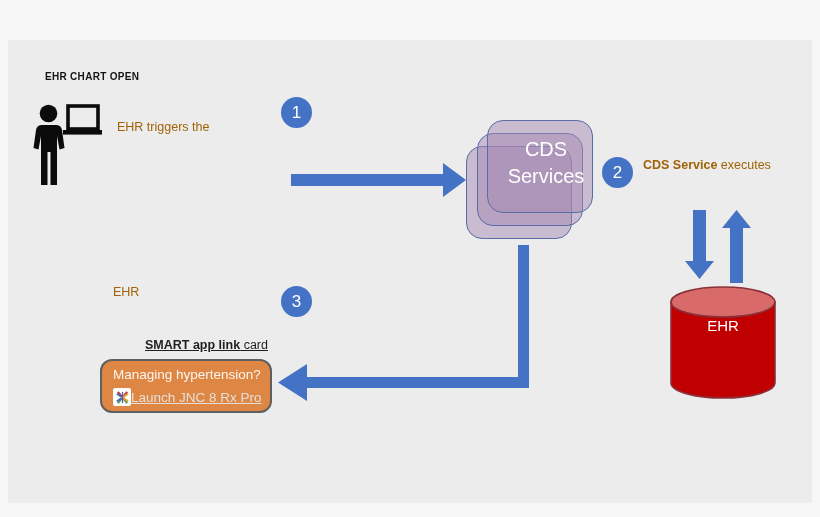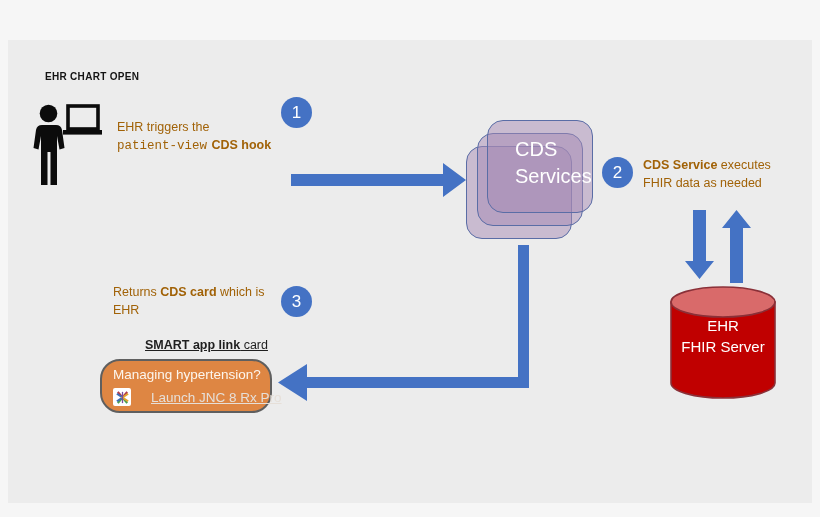--- a/index.html
+++ b/index.html
@@ -30,39 +30,39 @@
     font-size:17px;
   }
   .arrow-svg { display:block; }
   .cds-card {
     width:106px; height:93px; border-radius:16px;
     background:rgba(166,137,179,0.50);
     border:1.5px solid #5A6DA6;
   }
   .cds-label {
     left:487px; top:136px; width:118px;
-    text-align:left; color:#ffffff;
-    font-size:20px; line-height:27px;margin-left:28px;
+    text-align:center; color:#ffffff;
+    font-size:20px; line-height:27px;
   }
   .cyl-label {
     left:668px; top:315px; width:110px;
     text-align:center; color:#ffffff;
     font-size:15px; line-height:21px;
   }
   .caption { left:145px; top:338px; font-size:12.5px; white-space:nowrap;text-decoration:underline; }
   .smart-card {
     left:100px; top:359px; width:172px; height:54px;
     background:#DE8643;
     border:2px solid #5f5f5f;
-    border-radius:20px;
+    border-radius:12px;
     padding:6px 10px 5px 11px;
     display:flex; flex-direction:column; justify-content:space-between;
   }
   .smart-q { color:#fcf6ee; font-size:13.5px; white-space:nowrap; }
-  .smart-row { display:flex; align-items:center; gap:20px; }
+  .smart-row { display:flex; align-items:center; gap:0; }
   .app-icon {
     width:18px; height:18px; background:#ffffff; border-radius:2px;
     display:flex; align-items:center; justify-content:center; flex:0 0 18px;
   }
   .smart-link {
     color:#e6dfd8; font-size:13.5px; text-decoration:underline; white-space:nowrap;
     cursor:pointer;
   }
 </style>
 </head>
@@ -78,21 +78,20 @@
   <rect x="11" y="52" width="6.5" height="33" fill="#0b0b0b"></rect>
   <rect x="20.5" y="52" width="6.5" height="33" fill="#0b0b0b"></rect>
   <g>
     <rect x="38" y="6" width="30" height="23" fill="none" stroke="#0b0b0b" stroke-width="3.6"></rect>
     <rect x="33" y="30" width="39" height="4.6" fill="#0b0b0b"></rect>
   </g>
 </svg>
 
 <div class="abs txt" style="left:117px; top:119px;">
   <div><span>EHR triggers the</span></div>
-  <div><span class="mono">patient-view</span><b style="margin-left:.35em">CDS hook</b></div>
 </div>
 
 <div class="abs step-circle" style="left:281px; top:97px;">
   <span>1</span>
 </div>
 
 <svg class="abs arrow-svg" style="left:291px; top:162px;" width="176" height="36" viewBox="0 0 176 36">
   <polygon points="0,12 152,12 152,1 175,18 152,35 152,24 0,24" fill="#4472C4"></polygon>
 </svg>
 
@@ -103,46 +102,43 @@
   <div>CDS</div>
   <div>Services</div>
 </div>
 
 <div class="abs step-circle" style="left:602px; top:157px;">
   <span>2</span>
 </div>
 
 <div class="abs txt" style="left:643px; top:157px;">
   <div><b>CDS Service</b><span> executes</span></div>
-  <div><span>FHIR data as needed</span></div>
 </div>
 
 <svg class="abs arrow-svg" style="left:685px; top:210px;" width="30" height="70" viewBox="0 0 30 70">
   <polygon points="8,0 21,0 21,51 29,51 14.5,69 0,51 8,51" fill="#4472C4"></polygon>
 </svg>
 
 <svg class="abs arrow-svg" style="left:722px; top:210px;" width="30" height="73" viewBox="0 0 30 73">
   <polygon points="14.5,0 29,18 21,18 21,73 8,73 8,18 0,18" fill="#4472C4"></polygon>
 </svg>
 
 <svg class="abs" style="left:668px; top:285px;" width="110" height="116" viewBox="0 0 110 116">
   <path d="M3,17 L3,98 a52,15 0 0 0 104,0 L107,17 Z" fill="#C00000" stroke="#8a3038" stroke-width="1.6"></path>
   <ellipse cx="55" cy="17" rx="52" ry="15" fill="#D96A6A" stroke="#8a3038" stroke-width="1.6"></ellipse>
 </svg>
 <div class="abs cyl-label">
   <div>EHR</div>
-  <div>FHIR Server</div>
 </div>
 
 <svg class="abs arrow-svg" style="left:276px; top:245px;" width="256" height="160" viewBox="0 0 256 160">
   <polygon points="242,0 253,0 253,143 31,143 31,156 2,137.5 31,119 31,132 242,132" fill="#4472C4"></polygon>
 </svg>
 
 <div class="abs txt" style="left:113px; top:284px;">
-  <div><span>Returns </span><b>CDS card</b><span> which is</span></div>
   <div><span>EHR</span></div>
 </div>
 
 <div class="abs step-circle" style="left:281px; top:286px;">
   <span>3</span>
 </div>
 
 <div class="abs caption">
   <b>SMART app link</b><span> card</span>
 </div>

